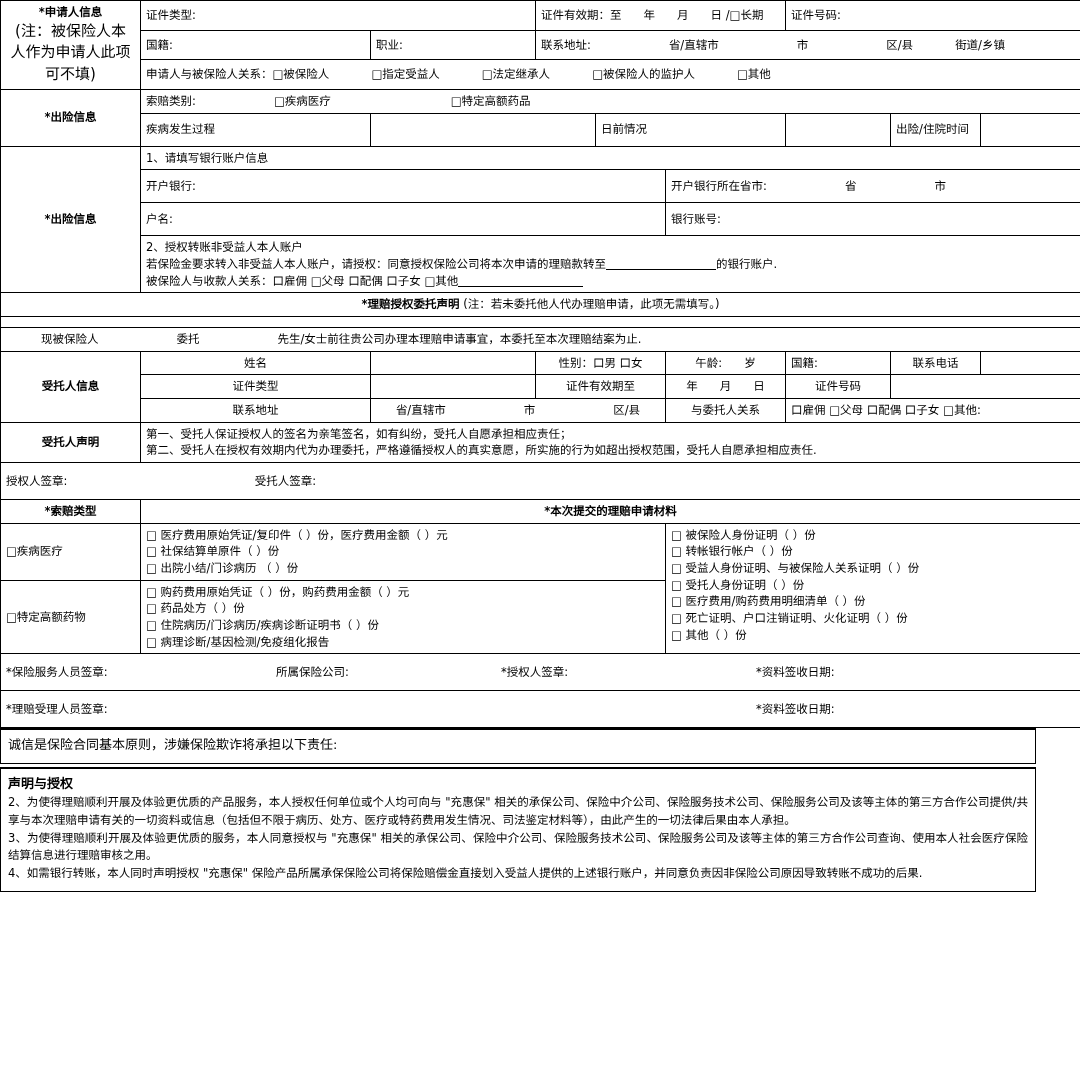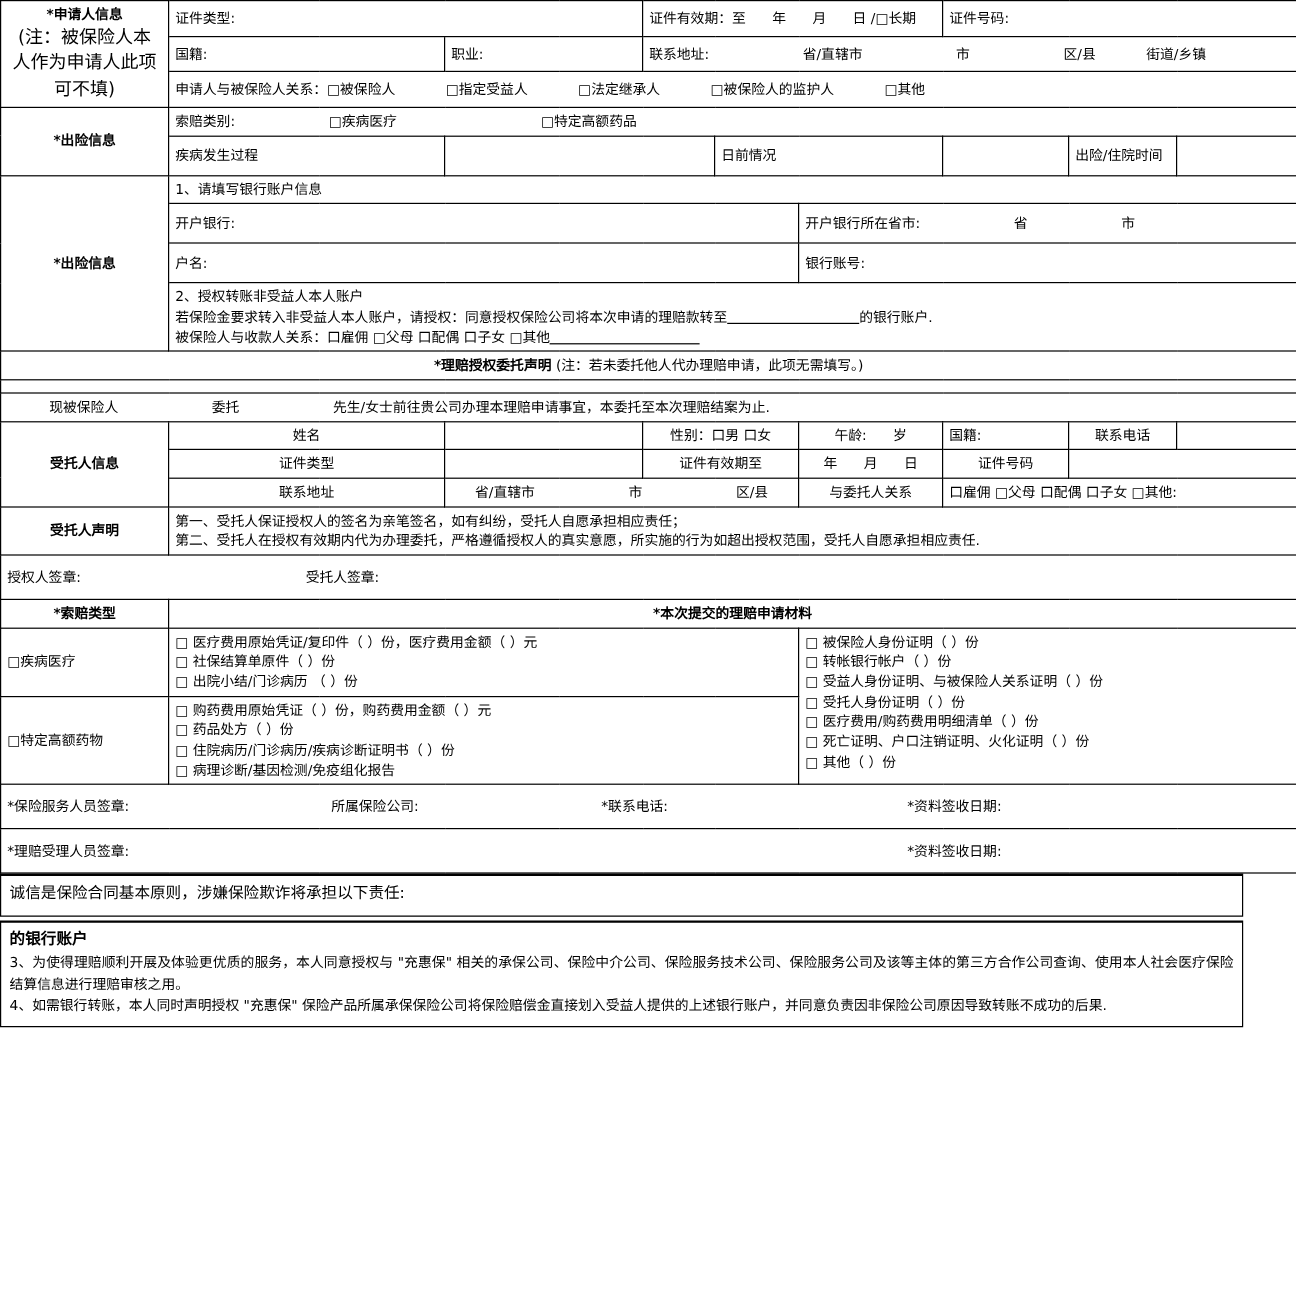--- a/index.html
+++ b/index.html
@@ -290,35 +290,36 @@
       <td colspan="6" style="vertical-align:top">
         <span class="listline">□ 购药费用原始凭证（ ）份，购药费用金额（   ）元</span>
         <span class="listline">□ 药品处方（ ）份</span>
         <span class="listline">□ 住院病历/门诊病历/疾病诊断证明书（ ）份</span>
         <span class="listline">□ 病理诊断/基因检测/免疫组化报告</span>
       </td>
     </tr>
 
     <tr class="sig-row">
       <td colspan="11">
-        <span style="display:inline-block;width:270px">*保险服务人员签章:</span><span style="display:inline-block;width:225px">所属保险公司:</span><span style="display:inline-block;width:255px">*联系电话:</span><span>*资料签收日期:</span>
+        <span style="display:inline-block;width:270px">*保险服务人员签章:</span><span style="display:inline-block;width:225px">所属保险公司:</span><span style="display:inline-block;width:255px">*授权人签章:</span><span>*资料签收日期:</span>
       </td>
     </tr>
 
     <tr class="sig-row">
       <td colspan="11">
         <span style="display:inline-block;width:750px">*理赔受理人员签章:</span><span>*资料签收日期:</span>
       </td>
     </tr>
   </tbody>
     </table>
 
   <div class="notice">
     <p>诚信是保险合同基本原则，涉嫌保险欺诈将承担以下责任:</p>
   </div>
 
   <div class="declare">
-    <div class="declare-title">的银行账户</div>
+    <div class="declare-title">声明与授权</div>
+    <p>2、为使得理赔顺利开展及体验更优质的产品服务，本人授权任何单位或个人均可向与 "充惠保" 相关的承保公司、保险中介公司、保险服务技术公司、保险服务公司及该等主体的第三方合作公司提供/共享与本次理赔申请有关的一切资料或信息（包括但不限于病历、处方、医疗或特药费用发生情况、司法鉴定材料等），由此产生的一切法律后果由本人承担。</p>
     <p>3、为使得理赔顺利开展及体验更优质的服务，本人同意授权与 "充惠保" 相关的承保公司、保险中介公司、保险服务技术公司、保险服务公司及该等主体的第三方合作公司查询、使用本人社会医疗保险结算信息进行理赔审核之用。</p>
     <p>4、如需银行转账，本人同时声明授权 "充惠保" 保险产品所属承保保险公司将保险赔偿金直接划入受益人提供的上述银行账户，并同意负责因非保险公司原因导致转账不成功的后果.</p>
   </div>
 
 </div>
 
 </body></html>

